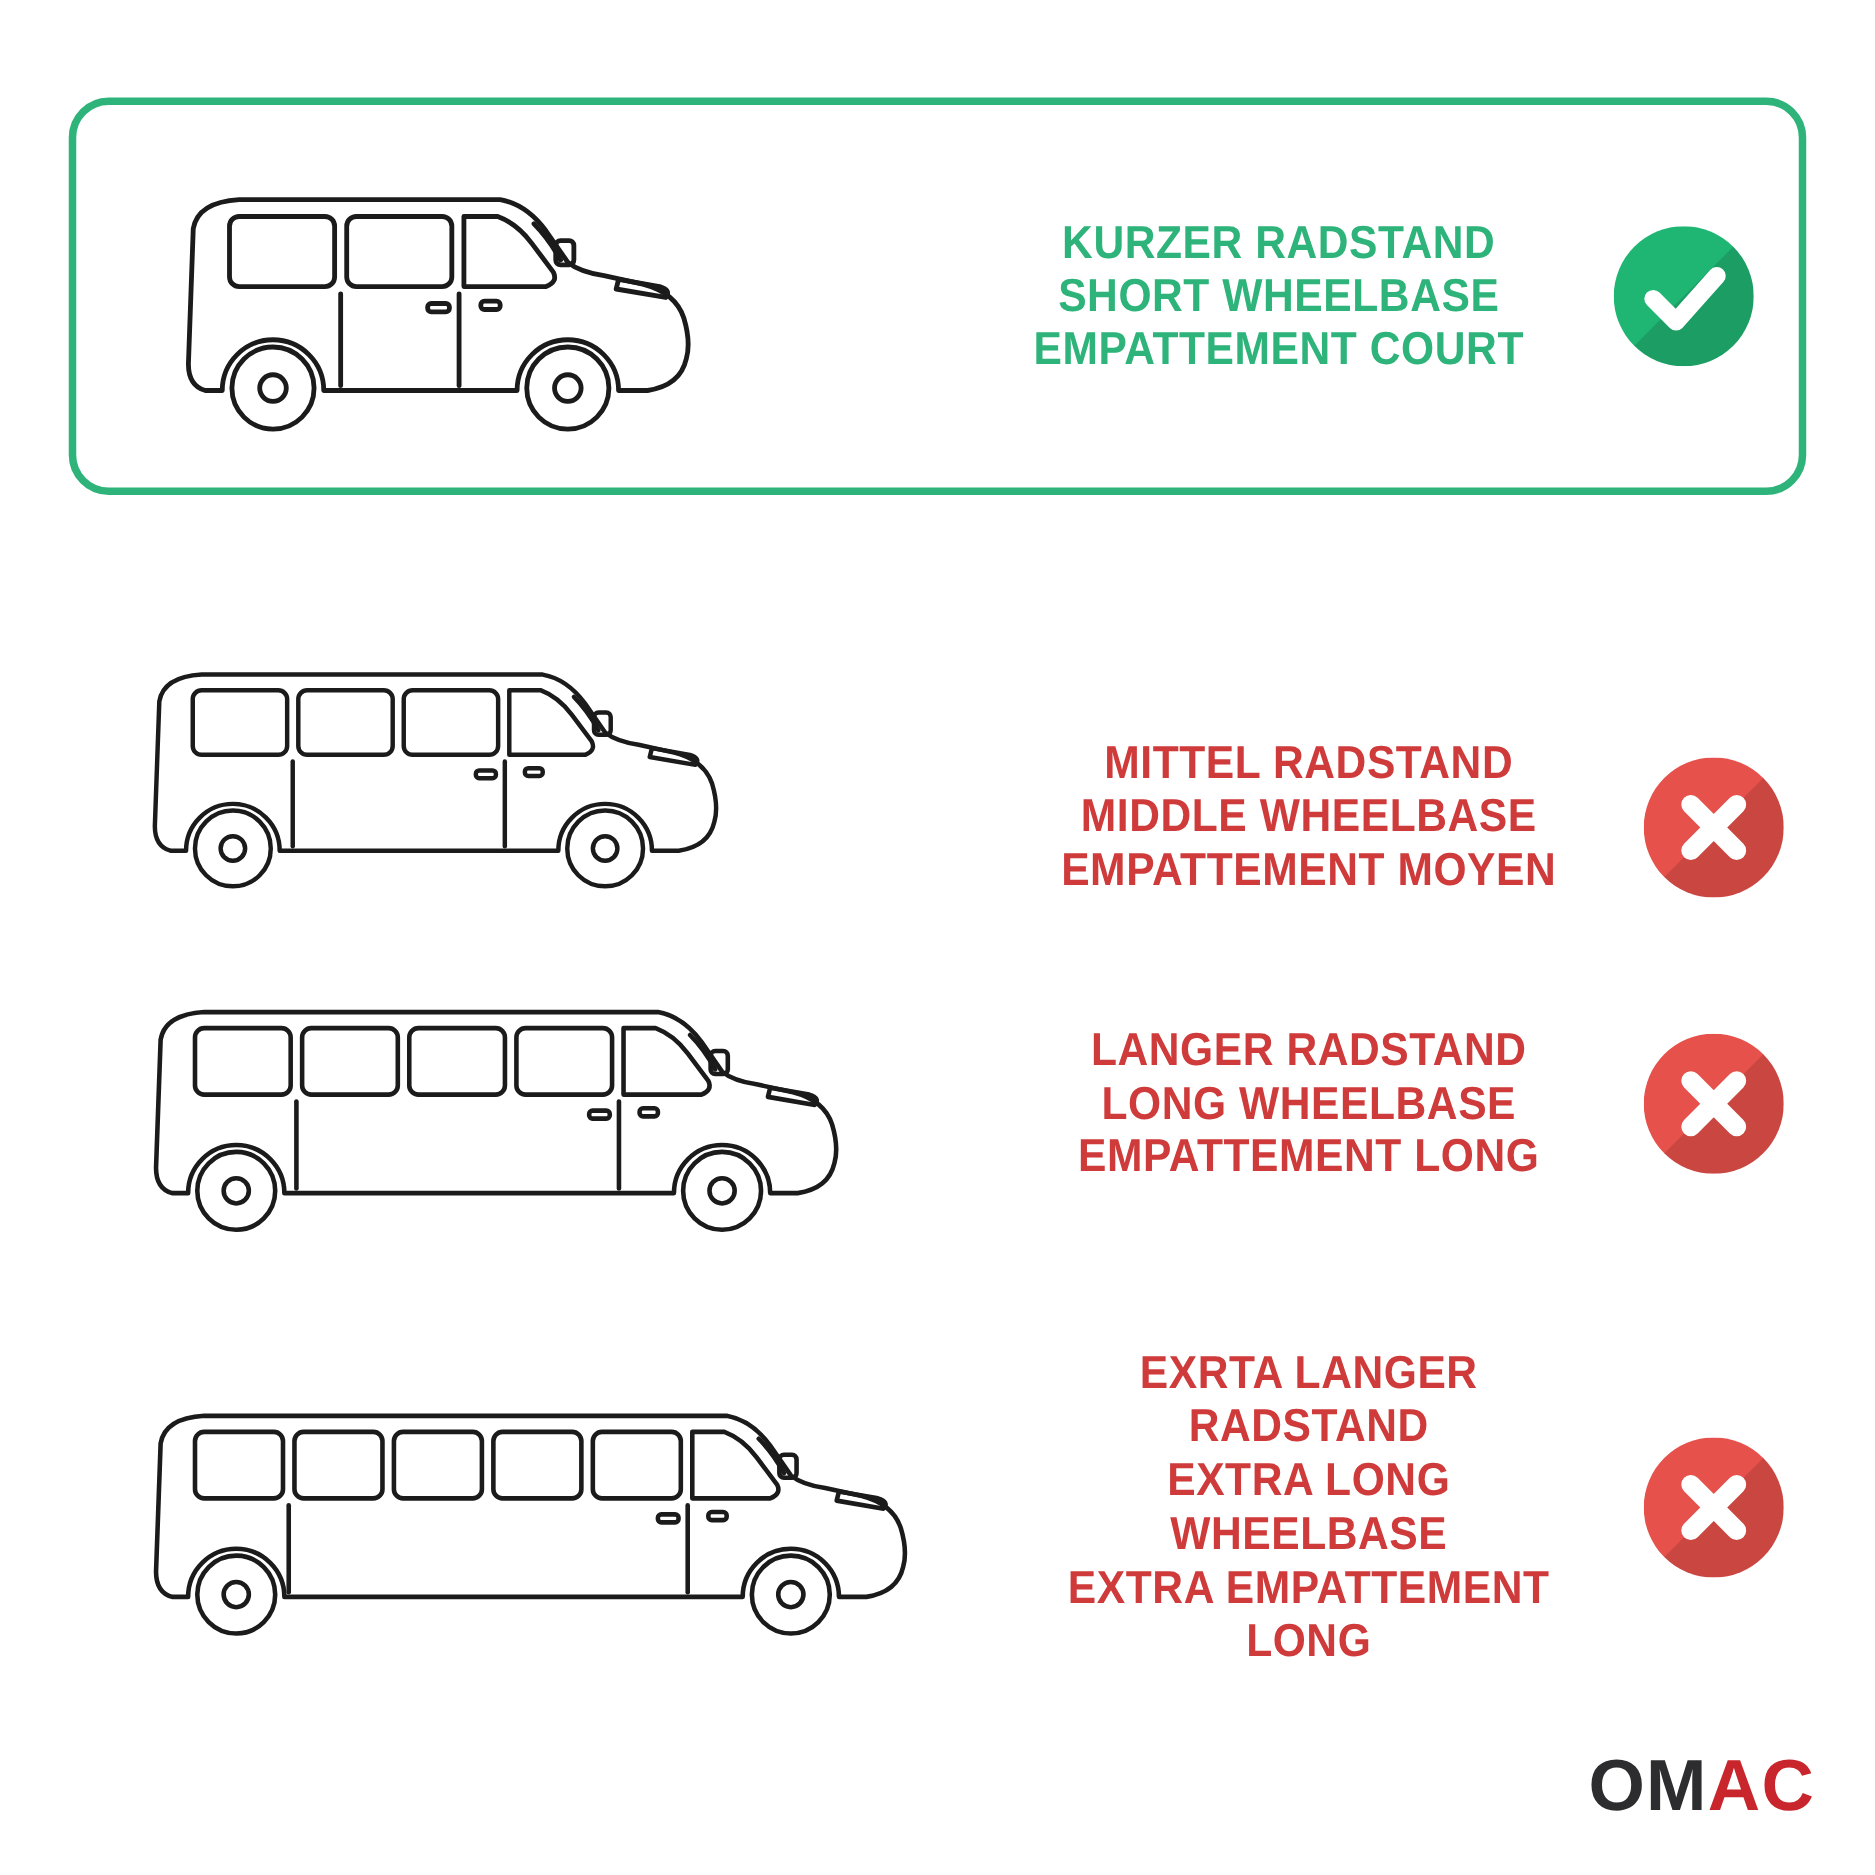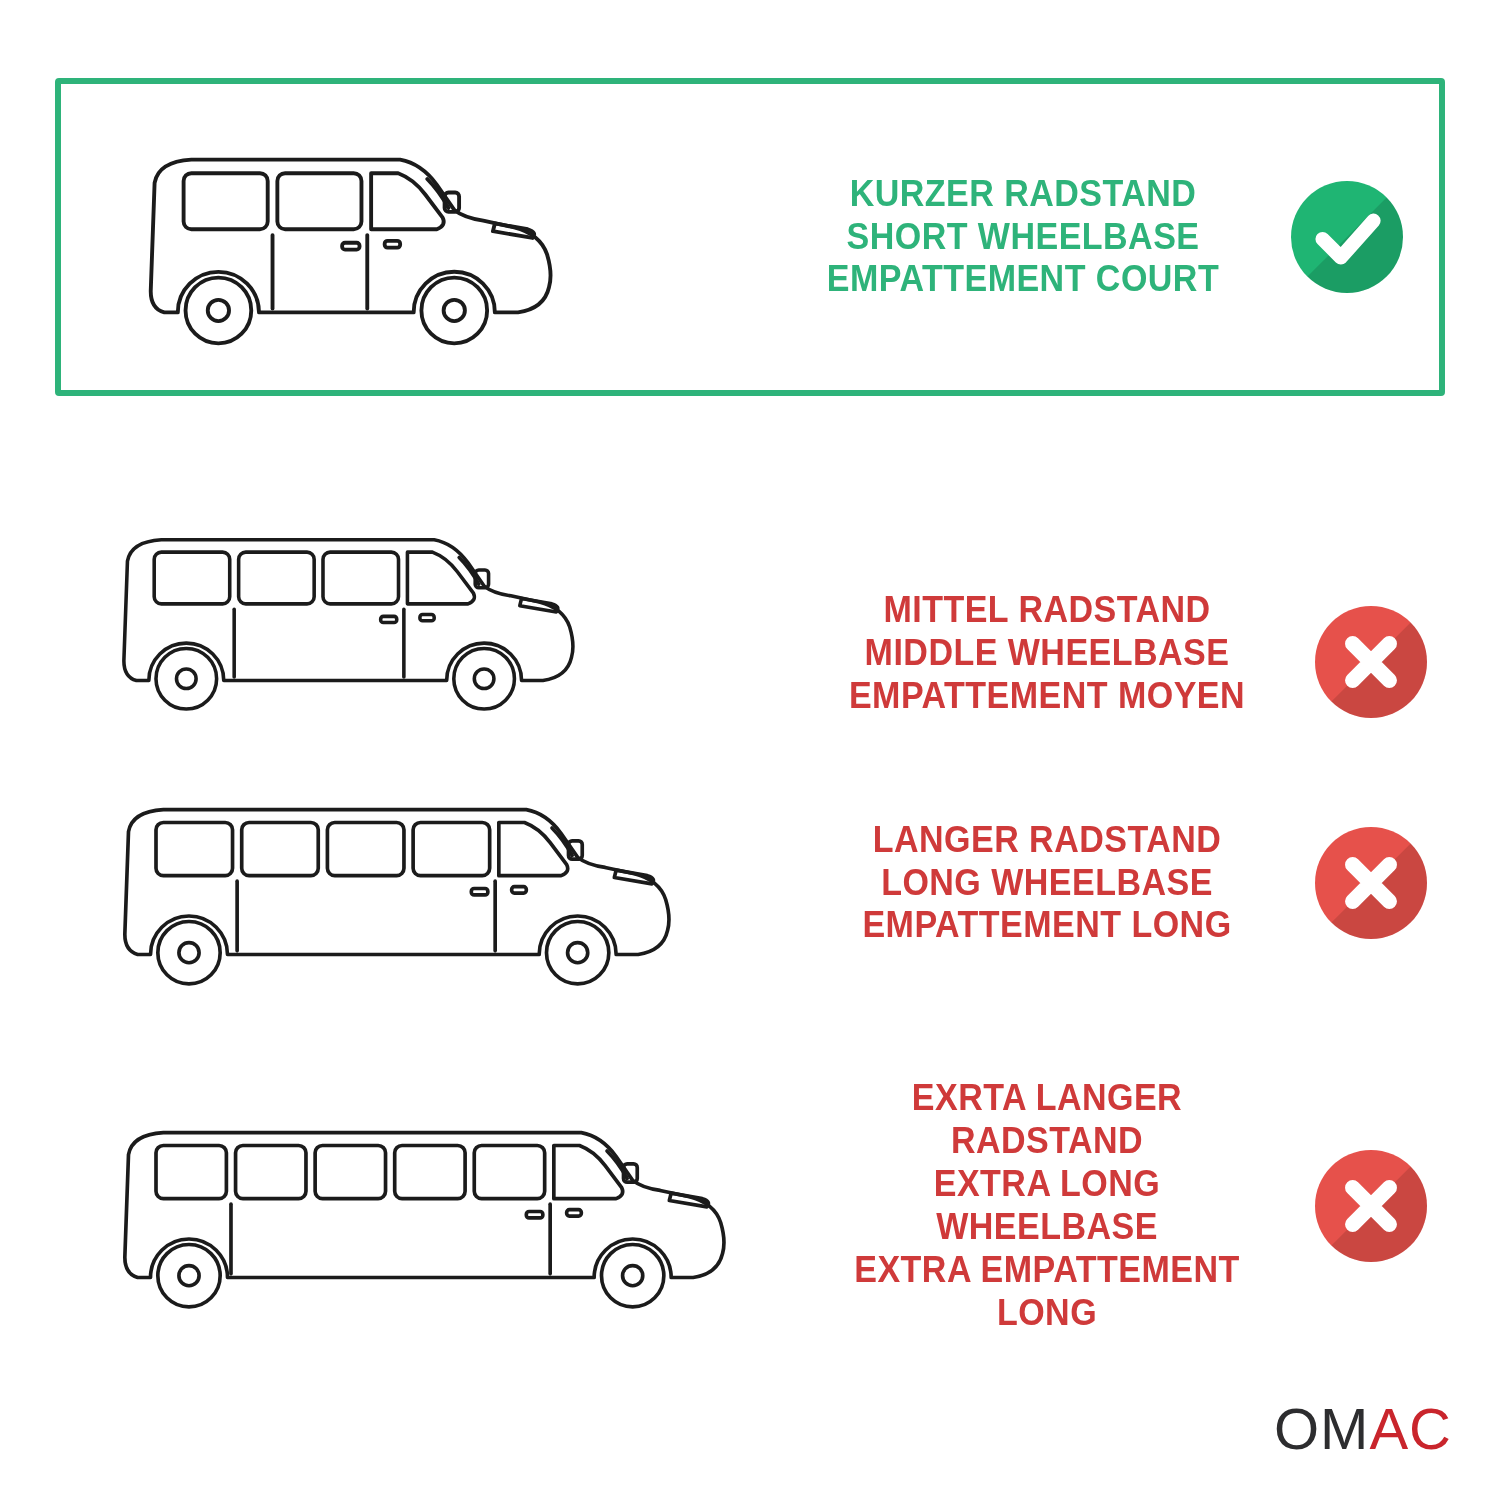--- a/index.html
+++ b/index.html
@@ -33,35 +33,35 @@
     flex:0 0 auto;
     width:112px;height:112px;
     margin:0 18px 0 28px;
   }
   .badge svg{width:112px;height:112px;display:block;}
   
   .row.selected{
     margin-top:78px;
     height:306px;
     border:6px solid var(--green,#2eb37a);
-    border-radius:4px;
+    border-radius:32px;
     padding:0 18px;
   }
   .row.selected .labels{color:var(--green,#2eb37a);}
   .row.r2{margin-top:32px;height:290px;align-items:flex-end;}
   .row.r3{margin-top:20px;height:290px;}
   .row.r4{margin-top:28px;height:300px;}
   .row.r2 .labels,.row.r3 .labels,.row.r4 .labels{color:var(--red,#cf3a3a);}
   .v1{height:232px;}
   .v2{height:214px;}
   .v3{height:220px;}
   .v4{height:220px;}
   .brand{
     position:absolute;right:48px;bottom:42px;
-    font-weight:400;font-size:58px;letter-spacing:1px;
+    font-weight:700;font-size:58px;letter-spacing:1px;
     line-height:1;
   }
   .brand .dark{color:var(--logo-dark,#2d2d2f);}
   .brand .red{color:var(--logo-red,#c9252c);}
 </style>
 </head>
 <body>
 
 <div class="canvas">
 

